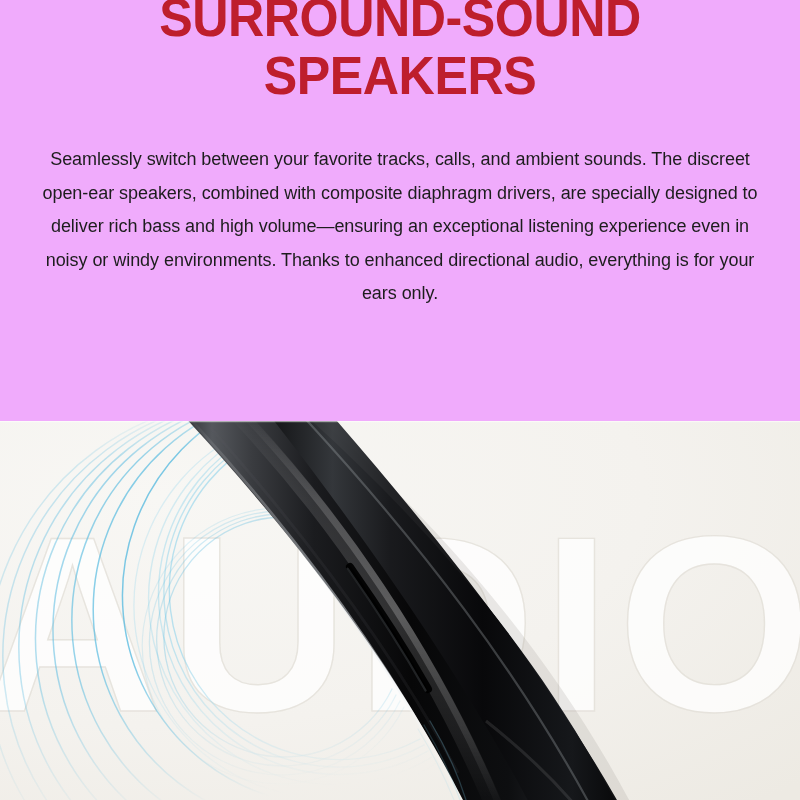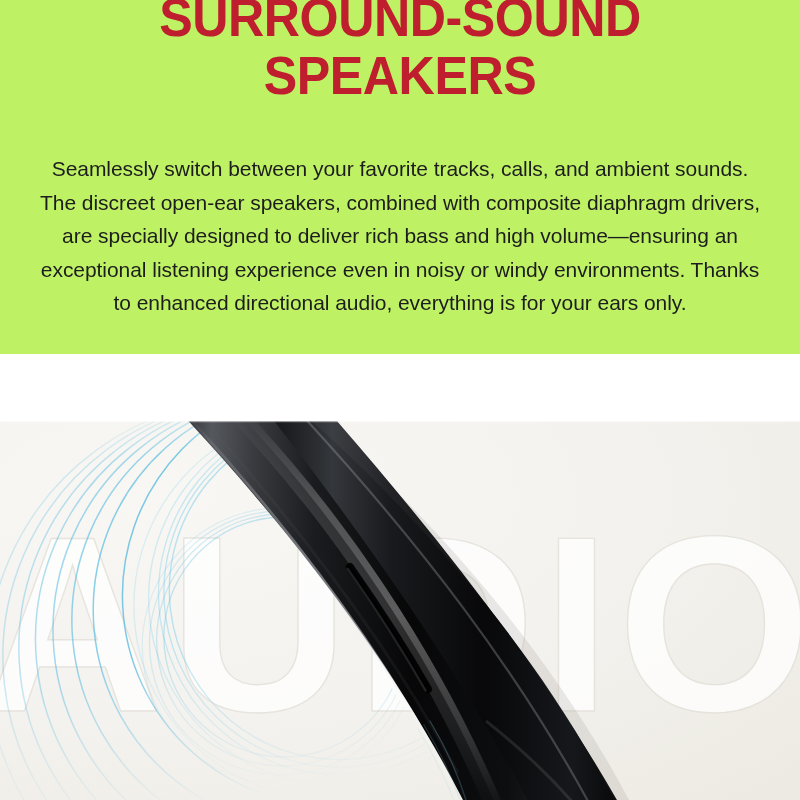--- a/index.html
+++ b/index.html
@@ -23,22 +23,22 @@
     overflow: hidden;
     background: #ffffff;
   }
 
   
   .text-panel {
     position: absolute;
     left: 0;
     top: 0;
     width: 800px;
-    height: 354px;
-    background: #bef264;
+    height: 421px;
+    background: #f0abfc;
     overflow: hidden;
   }
 
   .headline {
     position: absolute;
     left: 0;
     top: -12px;
     width: 800px;
     text-align: center;
     color: #BE1E2D;
@@ -49,27 +49,27 @@
     letter-spacing: -0.5px;
     transform: scaleX(0.93);
     transform-origin: 50% 0;
     margin: 0;
     white-space: pre-line;
   }
 
   .body-copy {
     position: absolute;
     left: 34px;
-    top: 152px;
+    top: 143px;
     width: 732px;
     text-align: center;
     color: #1d1d1d;
     font-family: "Liberation Sans", "DejaVu Sans", sans-serif;
     font-weight: 400;
-    font-size: 21px;
+    font-size: 18px;
     line-height: 33.5px;
     letter-spacing: -0.05px;
     margin: 0;
   }
 
   
   .image-panel {
     position: absolute;
     left: 0;
     top: 421px;

